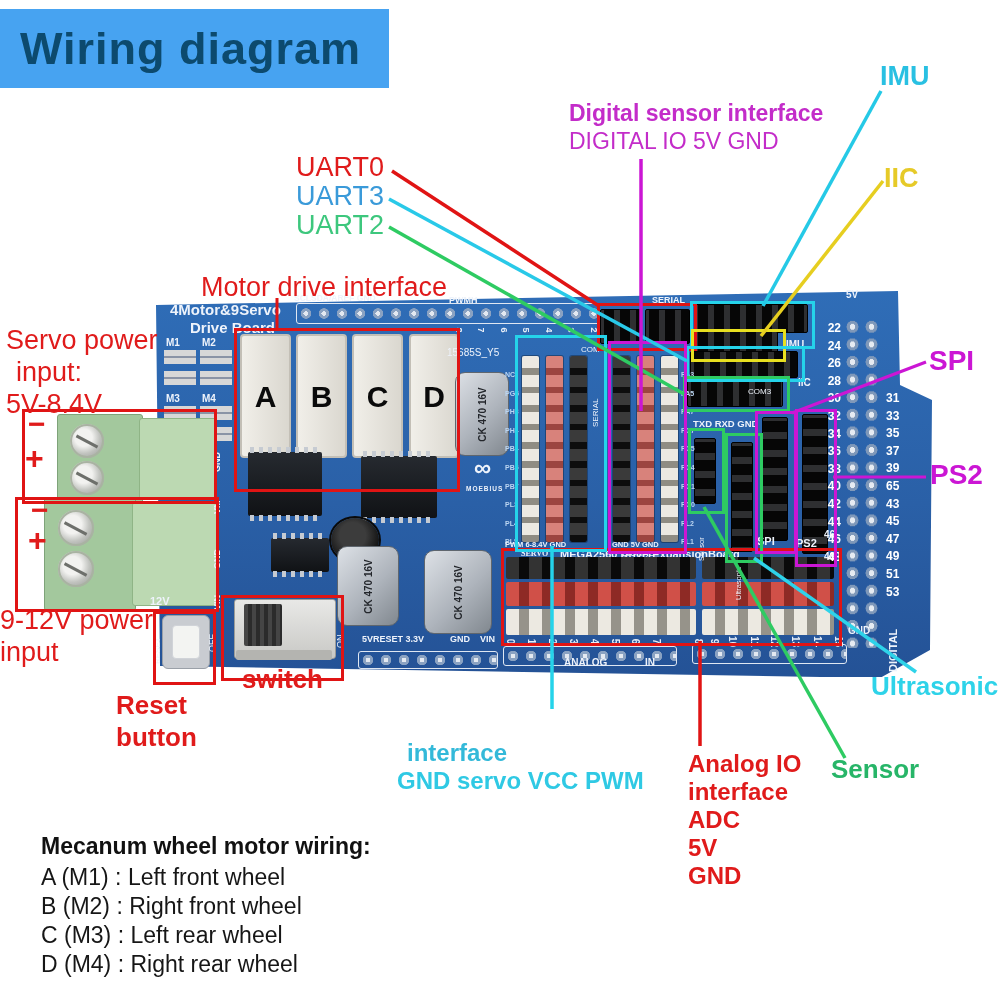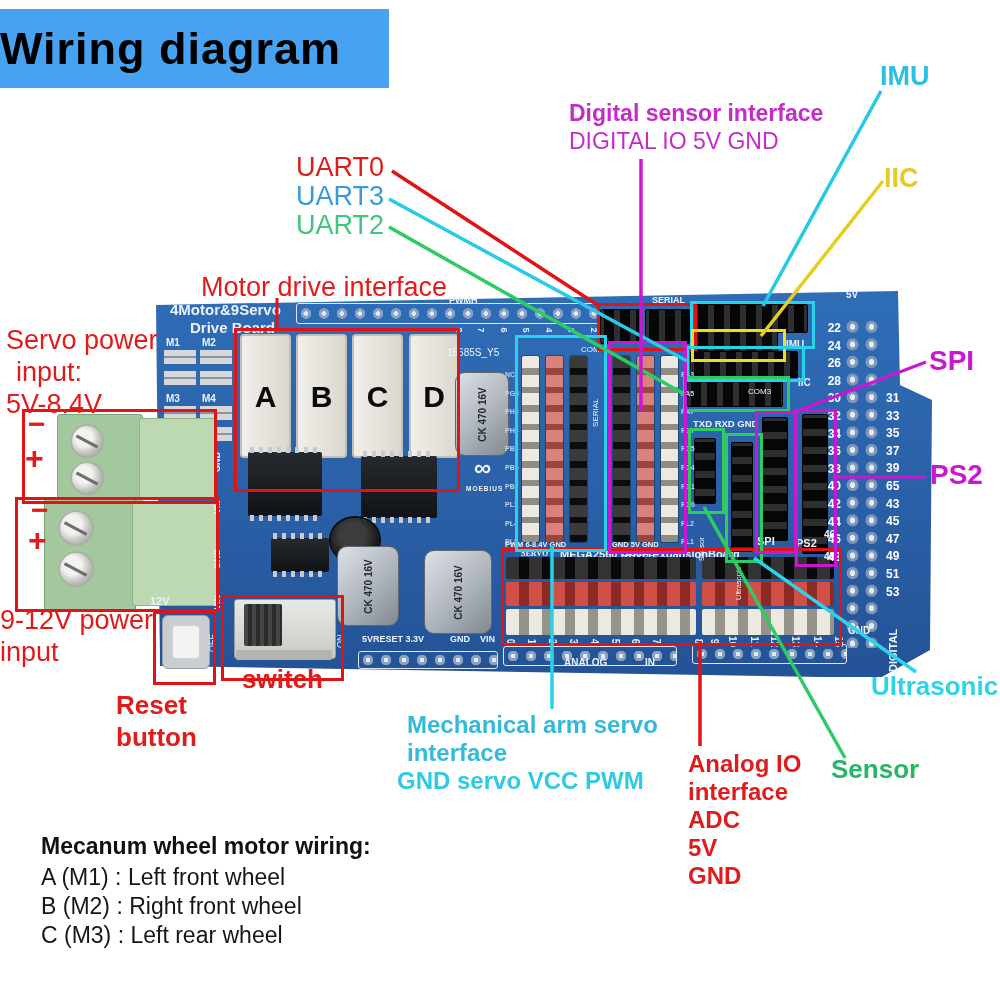--- a/index.html
+++ b/index.html
@@ -5,21 +5,21 @@
   html,body{margin:0;padding:0;background:#fff;}
   #stage{position:relative;width:1000px;height:1000px;background:#fff;overflow:hidden;
          font-family:"Liberation Sans",sans-serif;}
   .lbl{position:absolute;white-space:nowrap;z-index:50;line-height:1.05;}
   .silk{position:absolute;color:#eef3fb;white-space:nowrap;z-index:12;line-height:1;}
   .vtext{writing-mode:vertical-rl;transform:rotate(180deg);}
   .abox{position:absolute;border:3px solid;z-index:30;}
   .bpart{position:absolute;z-index:10;}
   .overlay{position:absolute;left:0;top:0;z-index:40;pointer-events:none;}
   #banner{position:absolute;left:0;top:9px;width:389px;height:79px;display:flex;align-items:center;z-index:50;}
-  #banner span{color:#000000;font-size:45px;font-weight:bold;letter-spacing:1px;}
+  #banner span{color:#0c4a6e;font-size:45px;font-weight:bold;padding-left:20px;letter-spacing:1px;}
   #board-bg{position:absolute;left:150px;top:291px;width:782px;height:386px;z-index:5;
     background:linear-gradient(180deg,#2f6db7 0%,#2a60a7 55%,#245296 100%);
     clip-path:polygon(6px 14px,748px 0px,750px 94px,782px 109px,780px 359px,730px 387px,10px 375px);}
   .padstrip{border:1px solid #dfe7f2;border-radius:3px;
     background-image:radial-gradient(circle 6px at 9px 50%,#e3e9f1 0 2.5px,#8aa2c2 2.5px 5px,rgba(0,0,0,0) 5.5px);
     background-size:18px 100%;}
   .padcol{background-image:radial-gradient(circle 6px at 9.5px 8.8px,#e6ebf2 0 3px,#7f98b9 3px 5.8px,rgba(0,0,0,0) 6.2px);
     background-size:19px 17.6px;}
   .fhdr-x{background-color:#111;border:1px solid #000;border-radius:2px;
     background-image:repeating-linear-gradient(90deg,#2e2f31 0 3px,#060606 3px 13px,#2e2f31 13px 16px);}
@@ -331,35 +331,35 @@
   <div class="lbl" style="left:930px;top:460px;font-size:28px;font-weight:bold;color:#cb16d4;">PS2</div>
   <div class="lbl" style="left:201px;top:273px;font-size:27px;font-weight:500;color:#e01b1b;">Motor drive interface</div>
   <div class="lbl" style="left:6px;top:326px;font-size:27px;font-weight:500;color:#e01b1b;">Servo power</div>
   <div class="lbl" style="left:16px;top:358px;font-size:27px;font-weight:500;color:#e01b1b;">input:</div>
   <div class="lbl" style="left:6px;top:390px;font-size:27px;font-weight:500;color:#e01b1b;">5V-8.4V</div>
   <div class="lbl" style="left:0px;top:606px;font-size:27px;font-weight:500;color:#e01b1b;">9-12V power</div>
   <div class="lbl" style="left:0px;top:638px;font-size:27px;font-weight:500;color:#e01b1b;">input</div>
   <div class="lbl" style="left:116px;top:692px;font-size:26px;font-weight:bold;color:#e01b1b;">Reset</div>
   <div class="lbl" style="left:116px;top:724px;font-size:26px;font-weight:bold;color:#e01b1b;">button</div>
   <div class="lbl" style="left:242px;top:666px;font-size:26px;font-weight:bold;color:#e01b1b;">switch</div>
-  <div class="lbl" style="left:407px;top:712px;font-size:24px;font-weight:bold;color:#33b9d9;">Mechanical arm servo</div>
   <div class="lbl" style="left:407px;top:740px;font-size:24px;font-weight:bold;color:#33b9d9;">interface</div>
   <div class="lbl" style="left:397px;top:768px;font-size:24px;font-weight:bold;color:#2fc9e4;">GND servo VCC PWM</div>
   <div class="lbl legendrow" style="left:688px;top:750px;">
 
   <div style="color:#e01b1b;font-size:24px;font-weight:bold;line-height:28px;">Analog IO</div>
       <div style="color:#e01b1b;font-size:24px;font-weight:bold;line-height:28px;">interface</div>
       <div style="color:#e01b1b;font-size:24px;font-weight:bold;line-height:28px;">ADC</div>
       <div style="color:#e01b1b;font-size:24px;font-weight:bold;line-height:28px;">5V</div>
       <div style="color:#e01b1b;font-size:24px;font-weight:bold;line-height:28px;">GND</div>
     </div>
   <div class="lbl" style="left:831px;top:756px;font-size:26px;font-weight:bold;color:#27b568;">Sensor</div>
   <div class="lbl" style="left:871px;top:673px;font-size:26px;font-weight:bold;color:#2ed3e9;">Ultrasonic</div>
 
   <div class="lbl" style="left:41px;top:834px;font-size:23px;font-weight:bold;color:#111;">Mecanum wheel motor wiring:</div>
   <div class="lbl legendrow" style="left:41px;top:863px;">
 
   <div>A (M1) : Left front wheel</div>
       <div>B (M2) : Right front wheel</div>
       <div>C (M3) : Left rear wheel</div>
+      <div>D (M4) : Right rear wheel</div>
     </div>
 
 </div>
 
 </body></html>

